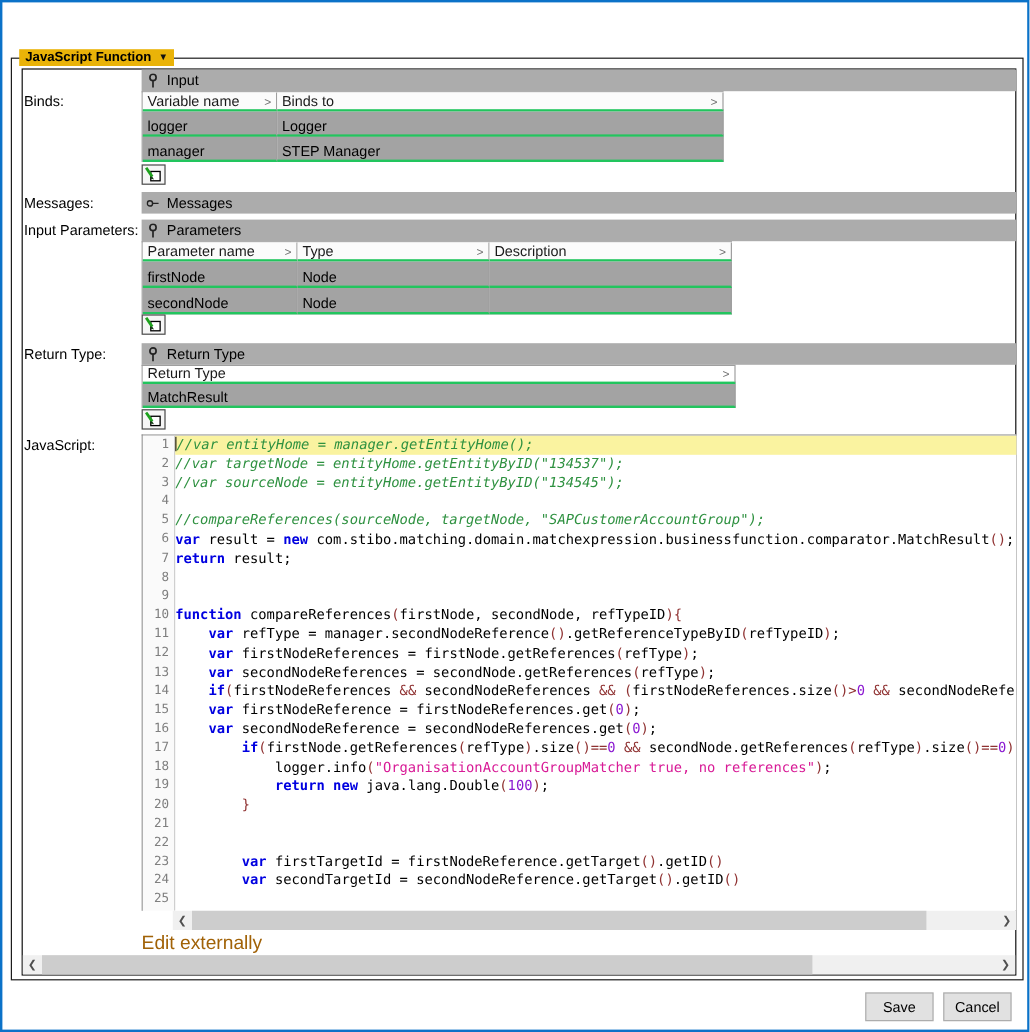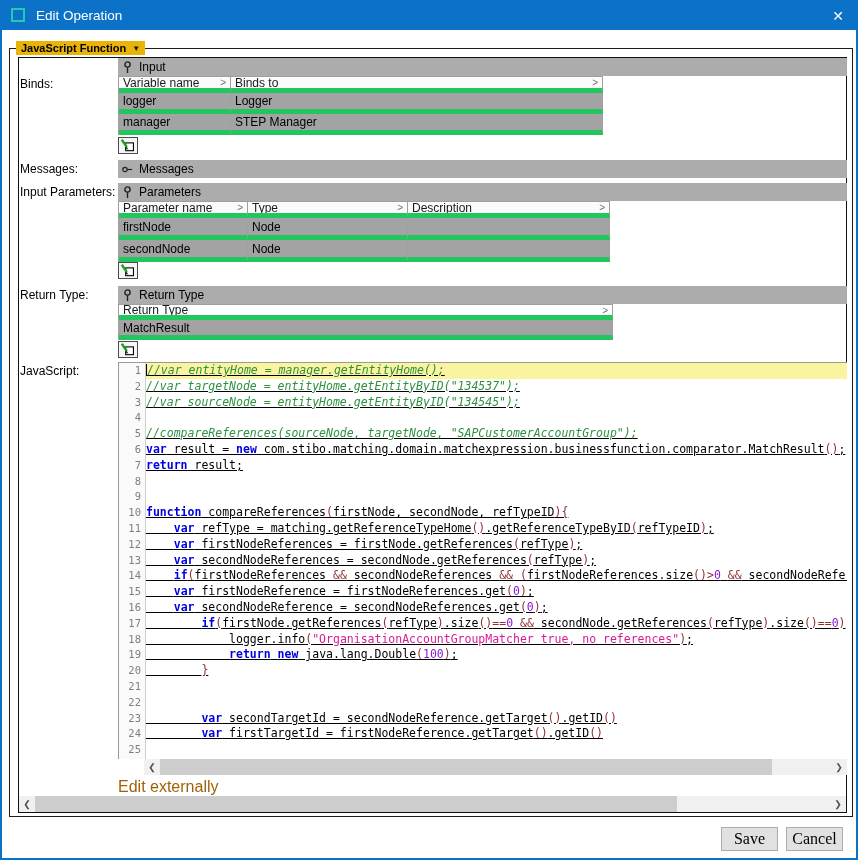--- a/index.html
+++ b/index.html
@@ -15,58 +15,53 @@
   .group-label{left:14px;top:39px;background:#eab308;padding:0 5px;font-size:11px;font-weight:bold;color:#000;height:14px;line-height:14px;}
   .group-label .tri{font-size:8px;vertical-align:1px;margin-left:6px;color:#111;}
   .pane{left:16px;top:55px;width:829px;height:756px;border:1px solid #101010;background:#fff;}
   
   .flabel{font-size:12px;color:#000;}
   
   .secbar{background:#acacac;height:18px;display:flex;align-items:center;padding-left:4px;font-size:12px;color:#000;gap:6px;}
   .keyicon{width:11px;height:13px;flex:0 0 auto;}
   
   .grid{display:grid;border-left:1px solid #9f9f9f;border-top:1px solid #9f9f9f;font-size:12px;}
-  .cell{border-right:1px solid #9f9f9f;border-bottom:5px solid #22c55e;padding:0 0 0 4px;display:flex;align-items:center;overflow:hidden;white-space:nowrap;}
+  .cell{border-right:1px solid #9f9f9f;border-bottom:2px solid #22c55e;padding:0 0 0 4px;display:flex;align-items:flex-end;overflow:hidden;white-space:nowrap;}
   .hcell{background:#fbfbfb;color:#1a1a1a;}
   .hcell .sort{margin-left:auto;padding-right:4px;color:#6f6f6f;font-size:10px;}
   .ycell{background:#a3a3a3;color:#000;}
   
   .editbtn{width:20px;height:17px;border:1px solid #4a4a4a;background:#f6f6f6;display:flex;align-items:center;justify-content:center;cursor:pointer;}
   
   .editor{left:116px;top:360px;width:729px;height:397px;background:#fff;border-top:1px solid #9a9a9a;border-left:1px solid #9a9a9a;overflow:hidden;}
   .gutter{position:absolute;left:0;top:0;width:26px;height:100%;background:#fafafa;border-right:1px solid #cfcfcf;}
   .gnum{height:15.8px;line-height:15.8px;font-family:"DejaVu Sans Mono",monospace;font-size:10.5px;color:#7f7f7f;text-align:right;padding-right:4px;}
-  .codecol{position:absolute;left:27px;top:0;width:702px;height:100%;text-decoration:underline;}
+  .codecol{position:absolute;left:27px;top:0;width:702px;height:100%;}
   .code-line{height:15.8px;line-height:15.8px;font-family:"DejaVu Sans Mono",monospace;font-size:11.5px;white-space:pre;overflow:hidden;}
   .code-line.hl{background:#faf3a0;}
   .caret{display:inline-block;width:0;height:12px;border-left:1.5px solid #000;vertical-align:-2px;}
   .tc{color:#2e9140;font-style:italic;}
   .tk{color:#0000e0;font-weight:bold;}
   .tp{color:#000;}
   .ts{color:#d81a96;}
   .tn{color:#8b1ad1;}
   .to{color:#8f3131;}
   
   .hscroll{height:16px;background:#f0f0f0;}
   .sb-arrow{position:absolute;top:0;width:16px;height:16px;color:#505050;font-size:9px;line-height:16px;text-align:center;cursor:pointer;}
   .sb-thumb{position:absolute;top:0;height:16px;background:#cdcdcd;cursor:pointer;}
   
   .link{font-size:16px;color:#a16207;cursor:pointer;}
-  .btn{width:57px;height:24px;background:#e1e1e1;border:1px solid #adadad;font-size:16px;color:#000;text-align:center;line-height:22px;cursor:pointer;font-family:Liberation Serif, serif;}
+  .btn{width:57px;height:24px;background:#e1e1e1;border:1px solid #adadad;font-size:12px;color:#000;text-align:center;line-height:22px;cursor:pointer;font-family:Liberation Sans, sans-serif;}
 </style>
 </head>
 <body>
 
 <div class="window">
 
-  <div class="abs titlebar">
-    <div class="abs title-icon"></div>
-    <div class="abs title-text">Edit Operation</div>
-    <div class="abs close-btn">✕</div>
-  </div>
 
   <div class="abs groupbox"></div>
   <div class="abs group-label">
     <span>JavaScript Function</span><span class="tri">▼</span>
   </div>
   <div class="abs pane"></div>
 
   <div class="abs flabel" style="left:18px;top:75px;">Binds:</div>
   <div class="abs flabel" style="left:18px;top:160px;">Messages:</div>
   <div class="abs flabel" style="left:18px;top:183px;">Input Parameters:</div>
@@ -199,34 +194,34 @@
         <div class="code-line hl"><span class="caret"></span><span class="tc">//var entityHome = manager.getEntityHome();</span></div>
         <div class="code-line"><span class="tc">//var targetNode = entityHome.getEntityByID("134537");</span></div>
         <div class="code-line"><span class="tc">//var sourceNode = entityHome.getEntityByID("134545");</span></div>
         <div class="code-line"></div>
         <div class="code-line"><span class="tc">//compareReferences(sourceNode, targetNode, "SAPCustomerAccountGroup");</span></div>
         <div class="code-line"><span class="tk">var</span><span class="tp"> result = </span><span class="tk">new</span><span class="tp"> com.stibo.matching.domain.matchexpression.businessfunction.comparator.MatchResult</span><span class="to">()</span><span class="tp">;</span></div>
         <div class="code-line"><span class="tk">return</span><span class="tp"> result;</span></div>
         <div class="code-line"></div>
         <div class="code-line"></div>
         <div class="code-line"><span class="tk">function</span><span class="tp"> compareReferences</span><span class="to">(</span><span class="tp">firstNode, secondNode, refTypeID</span><span class="to">){</span></div>
-        <div class="code-line"><span class="tp">    </span><span class="tk">var</span><span class="tp"> refType = matching.getReferenceTypeHome</span><span class="to">()</span><span class="tp">.getReferenceTypeByID</span><span class="to">(</span><span class="tp">refTypeID</span><span class="to">)</span><span class="tp">;</span></div>
+        <div class="code-line"><span class="tp">    </span><span class="tk">var</span><span class="tp"> refType = manager.secondNodeReference</span><span class="to">()</span><span class="tp">.getReferenceTypeByID</span><span class="to">(</span><span class="tp">refTypeID</span><span class="to">)</span><span class="tp">;</span></div>
         <div class="code-line"><span class="tp">    </span><span class="tk">var</span><span class="tp"> firstNodeReferences = firstNode.getReferences</span><span class="to">(</span><span class="tp">refType</span><span class="to">)</span><span class="tp">;</span></div>
         <div class="code-line"><span class="tp">    </span><span class="tk">var</span><span class="tp"> secondNodeReferences = secondNode.getReferences</span><span class="to">(</span><span class="tp">refType</span><span class="to">)</span><span class="tp">;</span></div>
         <div class="code-line"><span class="tp">    </span><span class="tk">if</span><span class="to">(</span><span class="tp">firstNodeReferences </span><span class="to">&amp;&amp;</span><span class="tp"> secondNodeReferences </span><span class="to">&amp;&amp;</span><span class="tp"> </span><span class="to">(</span><span class="tp">firstNodeReferences.size</span><span class="to">()</span><span class="to">&gt;</span><span class="tn">0</span><span class="tp"> </span><span class="to">&amp;&amp;</span><span class="tp"> secondNodeReferences.size</span></div>
         <div class="code-line"><span class="tp">    </span><span class="tk">var</span><span class="tp"> firstNodeReference = firstNodeReferences.get</span><span class="to">(</span><span class="tn">0</span><span class="to">)</span><span class="tp">;</span></div>
         <div class="code-line"><span class="tp">    </span><span class="tk">var</span><span class="tp"> secondNodeReference = secondNodeReferences.get</span><span class="to">(</span><span class="tn">0</span><span class="to">)</span><span class="tp">;</span></div>
         <div class="code-line"><span class="tp">        </span><span class="tk">if</span><span class="to">(</span><span class="tp">firstNode.getReferences</span><span class="to">(</span><span class="tp">refType</span><span class="to">)</span><span class="tp">.size</span><span class="to">()</span><span class="to">==</span><span class="tn">0</span><span class="tp"> </span><span class="to">&amp;&amp;</span><span class="tp"> secondNode.getReferences</span><span class="to">(</span><span class="tp">refType</span><span class="to">)</span><span class="tp">.size</span><span class="to">()</span><span class="to">==</span><span class="tn">0</span><span class="to">)</span></div>
         <div class="code-line"><span class="tp">            logger.info</span><span class="to">(</span><span class="ts">"OrganisationAccountGroupMatcher true, no references"</span><span class="to">)</span><span class="tp">;</span></div>
         <div class="code-line"><span class="tp">            </span><span class="tk">return</span><span class="tp"> </span><span class="tk">new</span><span class="tp"> java.lang.Double</span><span class="to">(</span><span class="tn">100</span><span class="to">)</span><span class="tp">;</span></div>
         <div class="code-line"><span class="tp">        </span><span class="to">}</span></div>
         <div class="code-line"></div>
         <div class="code-line"></div>
+        <div class="code-line"><span class="tp">        </span><span class="tk">var</span><span class="tp"> firstTargetId = firstNodeReference.getTarget</span><span class="to">()</span><span class="tp">.getID</span><span class="to">()</span></div>
         <div class="code-line"><span class="tp">        </span><span class="tk">var</span><span class="tp"> secondTargetId = secondNodeReference.getTarget</span><span class="to">()</span><span class="tp">.getID</span><span class="to">()</span></div>
-        <div class="code-line"><span class="tp">        </span><span class="tk">var</span><span class="tp"> firstTargetId = firstNodeReference.getTarget</span><span class="to">()</span><span class="tp">.getID</span><span class="to">()</span></div>
       </div>
   </div>
 
   <div class="abs hscroll" style="left:142px;top:757px;width:703px;">
     <div class="sb-arrow" style="left:0;">❮</div>
     <div class="sb-thumb" style="left:16px;width:612px;"></div>
     <div class="sb-arrow" style="right:0;">❯</div>
   </div>
 
   <div class="abs link" style="left:116px;top:776px;">Edit externally</div>

